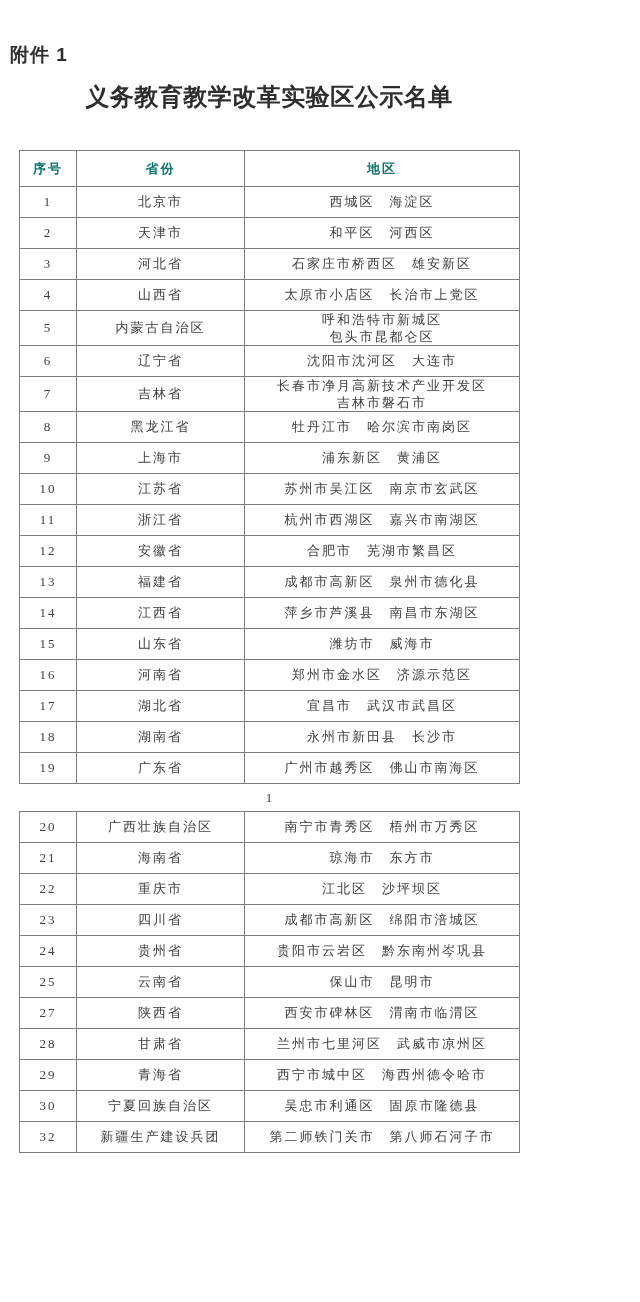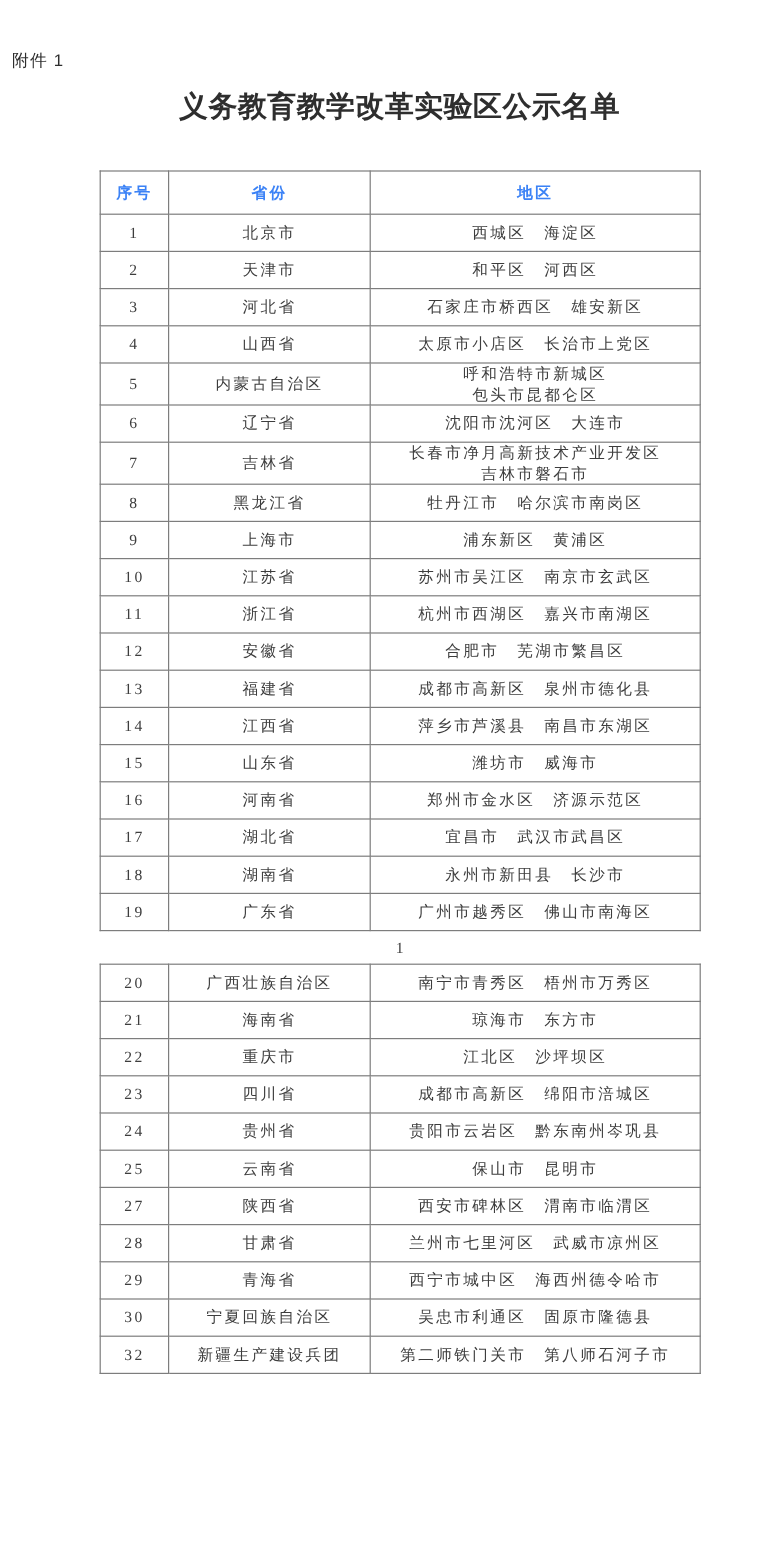--- a/index.html
+++ b/index.html
@@ -16,26 +16,26 @@
   }
   .page {
     width: 640px;
     height: 1302px;
     background: #ffffff;
     box-sizing: border-box;
     padding-top: 42px;
   }
   .content {
     width: 500px;
-    margin-left: 83px;
+    padding-left: 19px;
   }
   .attachment-label {
     font-family: "Liberation Sans", sans-serif;
-    font-weight: normal;
-    font-size: 14px;
+    font-weight: bold;
+    font-size: 19px;
     color: #2e2e2e;
     margin-left: 10px;
     letter-spacing: 1px;
   }
   .doc-title {
     font-family: "Liberation Serif", serif;
     font-weight: bold;
     font-size: 24px;
     color: #2e2e2e;
     text-align: center;
@@ -60,21 +60,21 @@
     vertical-align: middle;
     font-size: 13px;
     color: #3d3d3d;
     letter-spacing: 2px;
     padding: 0 2px;
     height: 30px;
     line-height: 16px;
   }
   table.roster th {
     font-weight: bold;
-    color: #3b82f6;
+    color: #0f766e;
     height: 35px;
   }
   td.stacked-cell { height: 48px; }
   .region-line { display: block; line-height: 17px; }
   .page-number {
     text-align: center;
     font-size: 13px;
     color: #3d3d3d;
     margin: 6px 0 5px 0;
   }

